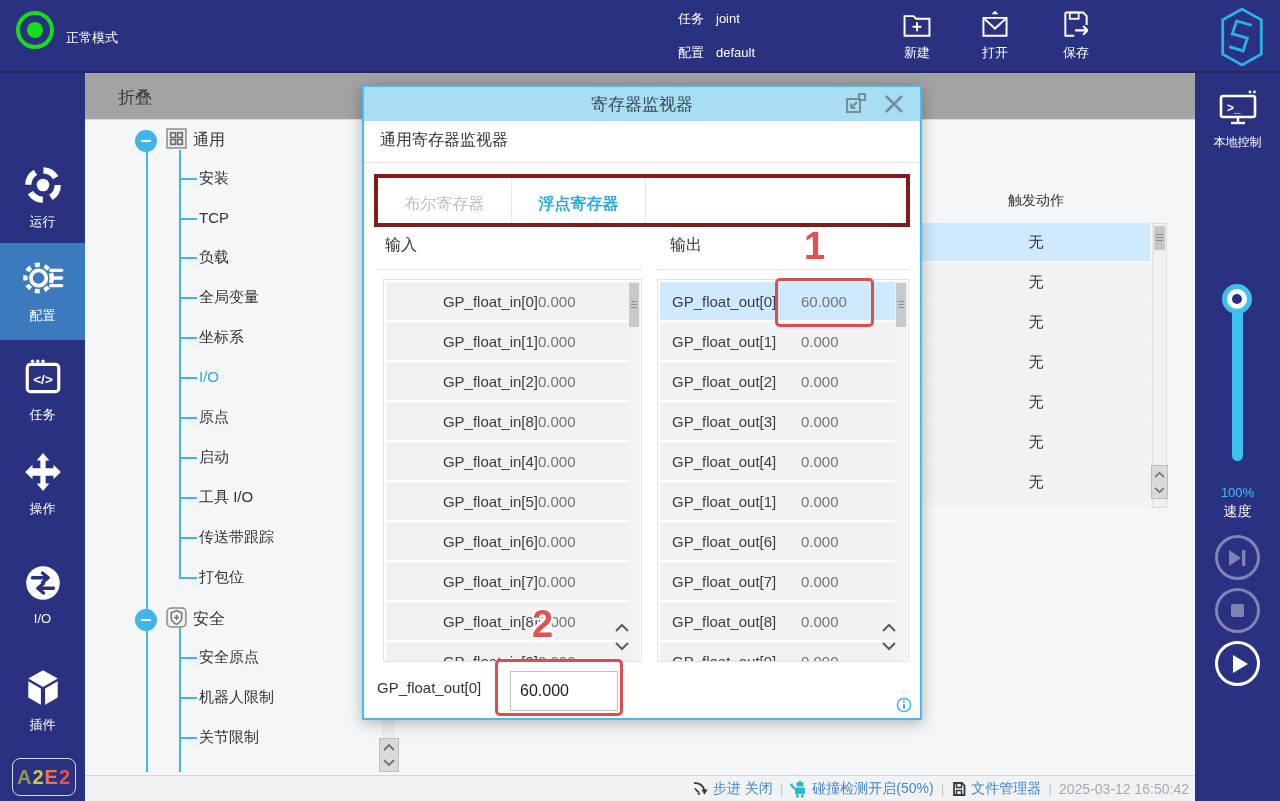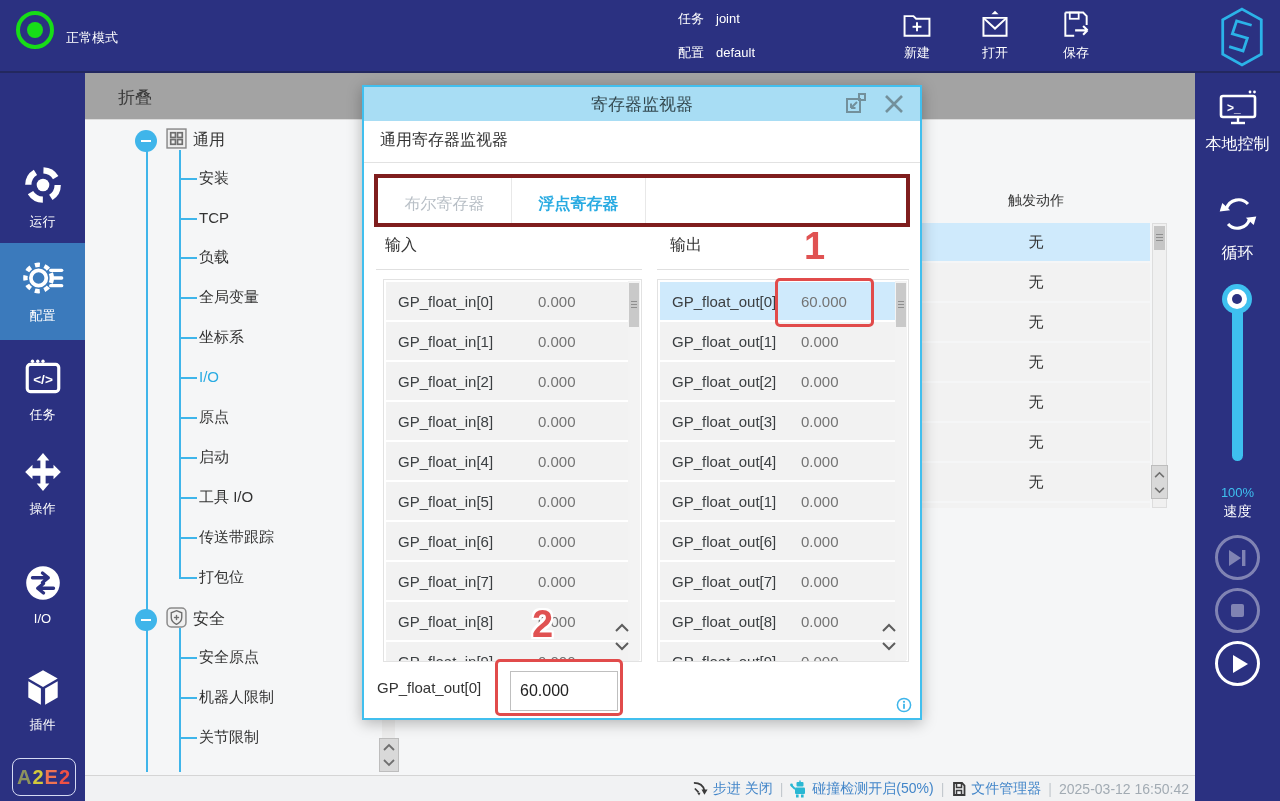--- a/index.html
+++ b/index.html
@@ -26,21 +26,21 @@
   .nav-item .lbl { display:block; font-size:13px; margin-top:7px; }
   .nav-item.active { background:#3b7abc; }
   .badge { position:absolute; left:12px; top:685px; width:64px; height:38px; border:1px solid #d5daf3; border-radius:8px;
     display:flex; align-items:center; justify-content:center; font-size:20px; font-weight:bold; letter-spacing:1px; }
   .badge .c0{color:#8d935e}.badge .c1{color:#d2c83c}.badge .c2{color:#ef7352}.badge .c3{color:#ee5145}
 
   
   .rightnav { position:absolute; left:1195px; top:73px; width:85px; height:728px; background:#2b3181; color:#fff; }
   .rn-item { position:absolute; width:85px; text-align:center; }
   .rn-item svg { display:block; margin:0 auto; }
-  .rn-item .lbl { display:block; font-size:16px; margin-top:6px; }
+  .rn-item .lbl { display:block; font-size:12px; margin-top:6px; }
   .slider-track { position:absolute; left:37px; top:223px; width:11px; height:165px; background:#3ec0ef; border-radius:6px; }
   .slider-thumb { position:absolute; left:27px; top:211px; width:30px; height:30px; border-radius:50%; background:#3ec0ef; cursor:pointer; }
   .slider-thumb::before { content:""; position:absolute; left:5px; top:5px; width:20px; height:20px; border-radius:50%; background:#fff; }
   .slider-thumb::after { content:""; position:absolute; left:10px; top:10px; width:10px; height:10px; border-radius:50%; background:#2b3181; }
   .speed-val { position:absolute; left:0; top:412px; width:85px; text-align:center; color:#3ec0ef; font-size:13px; }
   .speed-lbl { position:absolute; left:0; top:430px; width:85px; text-align:center; color:#fff; font-size:14px; }
   .pb-btn { position:absolute; left:20px; width:45px; height:45px; border:3px solid #fff; border-radius:50%; cursor:pointer; }
   .pb-btn.dim { opacity:.4; }
   .pb-stop::after { content:""; position:absolute; left:13px; top:13px; width:13px; height:13px; background:#fff; border-radius:2px; }
   .pb-play::after { content:""; position:absolute; left:15px; top:11px; border-left:15px solid #fff; border-top:9px solid transparent; border-bottom:9px solid transparent; }
@@ -348,21 +348,21 @@
       <div class="dlg-tab">布尔寄存器</div>
       <div class="dlg-tab active">浮点寄存器</div>
       <div class="dlg-tab filler"></div>
     </div>
 
     <div class="list-header" style="left:21px;">输入</div>
     <div class="list-divider" style="left:12px; width:266px;"></div>
     <div class="list-header" style="left:306px;">输出</div>
     <div class="list-divider" style="left:293px; width:252px;"></div>
 
-    <div class="reg-list in-list" style="left:19px; width:259px;">
+    <div class="reg-list in-list" style="left:19px; width:259px;text-align:right;">
       <div class="reg-row">
           <span class="name">GP_float_in[0]</span>
           <span class="val">0.000</span>
         </div>
       <div class="reg-row">
           <span class="name">GP_float_in[1]</span>
           <span class="val">0.000</span>
         </div>
       <div class="reg-row">
           <span class="name">GP_float_in[2]</span>
@@ -486,29 +486,20 @@
     <div class="rn-item" style="top:15px;">
       <span><svg width="44" height="40" viewBox="0 0 44 40">
             <rect x="5" y="8" width="34" height="21" rx="2" fill="none" stroke="#fff" stroke-width="2.6"></rect>
             <circle cx="34" cy="4" r="1.4" fill="#fff"></circle>
             <circle cx="38.5" cy="4" r="1.4" fill="#fff"></circle>
             <text x="11" y="24" font-size="12" font-weight="bold" fill="#fff">&gt;_</text>
             <line x1="22" y1="29" x2="22" y2="34" stroke="#fff" stroke-width="2.4"></line>
             <line x1="15" y1="35" x2="29" y2="35" stroke="#fff" stroke-width="2.4"></line>
           </svg></span>
       <span class="lbl">本地控制</span>
-    </div>
-    <div class="rn-item" style="top:118px;">
-      <span><svg width="46" height="46" viewBox="0 0 44 44">
-            <path d="M31.5 12.5 A12 12 0 0 0 11 17" fill="none" stroke="#fff" stroke-width="3"></path>
-            <polygon points="7,11.5 14.5,18.5 4.5,19.5" fill="#fff"></polygon>
-            <path d="M12.5 31.5 A12 12 0 0 0 33 27" fill="none" stroke="#fff" stroke-width="3"></path>
-            <polygon points="37,32.5 29.5,25.5 39.5,24.5" fill="#fff"></polygon>
-          </svg></span>
-      <span class="lbl">循环</span>
     </div>
     <div class="slider-track"></div>
     <div class="slider-thumb"></div>
     <div class="speed-val">100%</div>
     <div class="speed-lbl">速度</div>
     <div class="pb-btn pb-skip dim" style="top:462px;">
       <svg width="22" height="20" viewBox="0 0 22 20">
           <polygon points="2,2 2,18 14,10" fill="#fff"></polygon>
           <rect x="15" y="2" width="3.4" height="16" fill="#fff"></rect>
         </svg>

